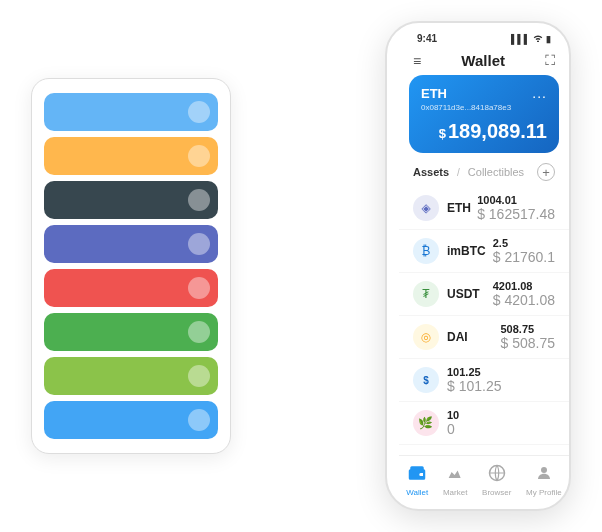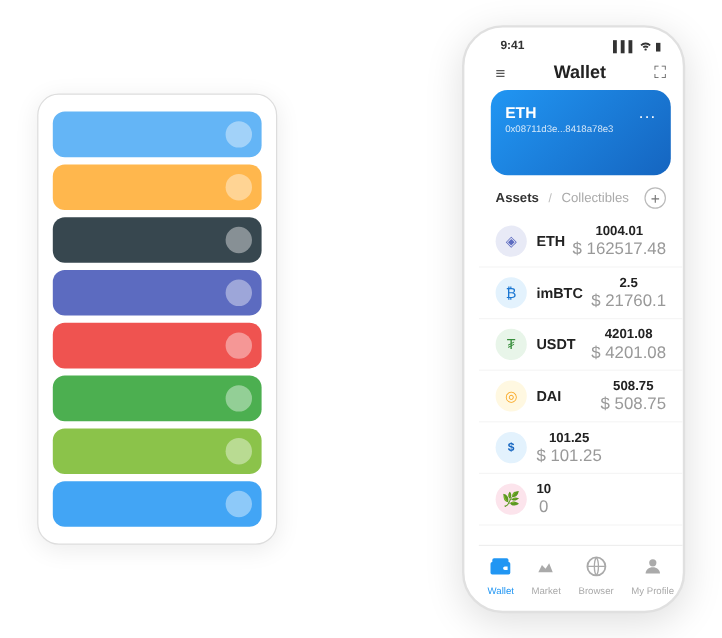--- a/index.html
+++ b/index.html
@@ -132,21 +132,21 @@
     }
 
     .blue-card-dots {
       font-size: 14px;
       letter-spacing: 1px;
     }
 
     .blue-card-addr {
       font-size: 8px;
       opacity: 0.8;
-      margin-bottom: 24px;
+      margin-bottom: 8px;
     }
 
     .blue-card-amount {
       font-size: 20px;
       font-weight: 700;
       text-align: right;
     }
 
     .blue-card-symbol {
       font-size: 13px;
@@ -221,21 +221,21 @@
     }
 
     .asset-name {
       flex: 1;
       font-size: 12px;
       font-weight: 600;
       color: #222;
     }
 
     .asset-amounts {
-      text-align: center;
+      text-align: left;
     }
 
     .asset-amount-main {
       font-size: 11px;
       font-weight: 600;
       color: #222;
     }
 
     .asset-amount-usd {
       font-size: 14px;
@@ -328,20 +328,23 @@
       <span class="nav-title">Wallet</span>
       <span class="expand-icon">⛶</span>
     </div>
 
     <div class="blue-card">
       <div class="blue-card-header">
         <span class="blue-card-title">ETH</span>
         <span class="blue-card-dots">...</span>
       </div>
       <div class="blue-card-addr">0x08711d3e...8418a78e3</div>
+      <div class="blue-card-amount">
+        <span class="blue-card-symbol">$</span><span>189,089.11</span>
+      </div>
     </div>
 
     <div class="assets-tabs">
       <div class="tabs-left">
         <span class="tab-active">Assets</span>
         <span class="tab-divider">/</span>
         <span class="tab-inactive">Collectibles</span>
       </div>
       <div class="add-icon">+</div>
     </div>

